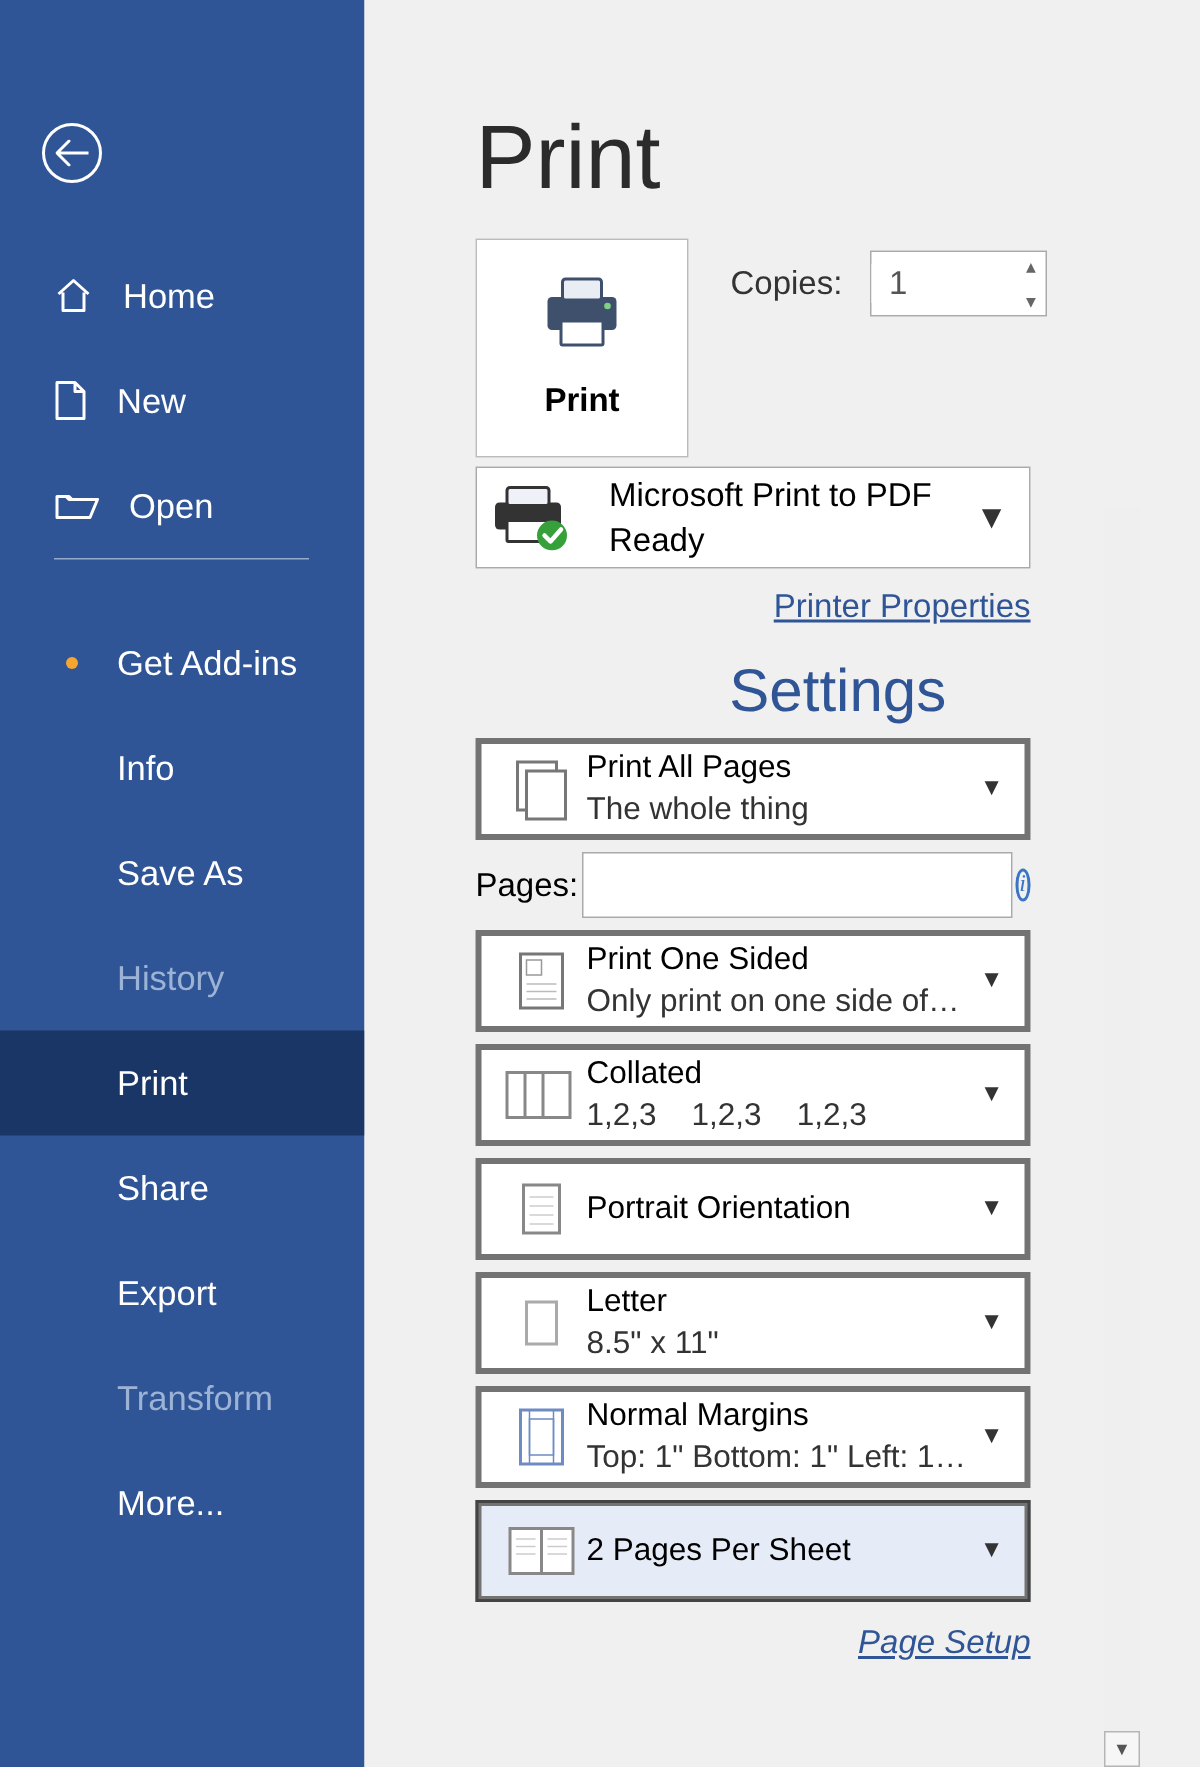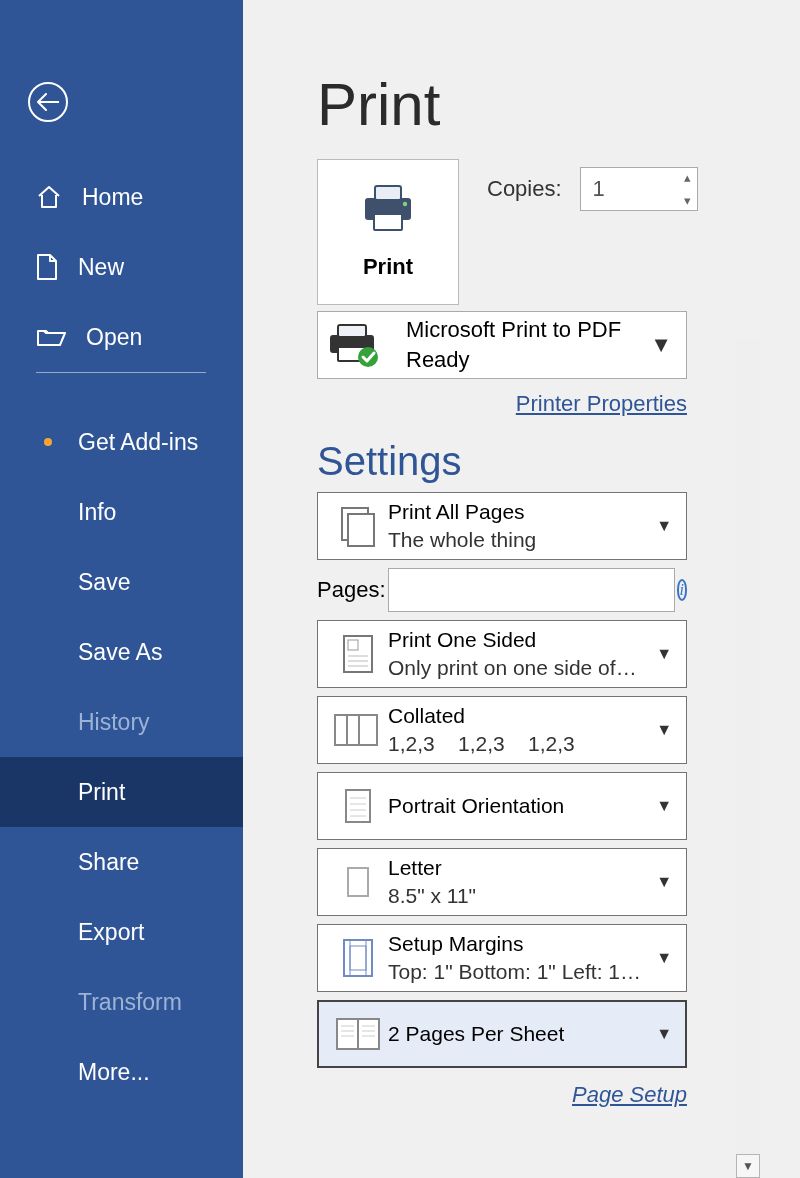--- a/index.html
+++ b/index.html
@@ -127,25 +127,26 @@
 
   .link {
     color:#2f5596; text-decoration:underline; font-size:22px;
     cursor:pointer;
   }
   .right-link { text-align:right; width:370px; margin-top:12px; }
 
   .section-title {
     font-size:40px; font-weight:300; color:#2f5596;
     margin:22px 0 6px 0;
+    text-align:center;
   }
 
   .setting-box {
     width:370px; height:68px;
-    border:1px solid #737373;
+    border:4px solid #737373;
     background:#fff;
     margin-top:8px;
     display:flex; align-items:center;
     padding:0 12px 0 10px;
     position:relative;
     cursor:pointer;
   }
   .setting-box .icon-slot {
     width:60px; display:flex; align-items:center; justify-content:center;
   }
@@ -228,23 +229,20 @@
   </div>
 
   <div class="divider"></div>
 
   <div class="menu-block">
     <div class="nav-item getaddins-dot">
       <span>Get Add-ins</span>
     </div>
     <div class="nav-item">
       <span>Info</span>
-    </div>
-    <div class="nav-item">
-      <span>Save</span>
     </div>
     <div class="nav-item">
       <span>Save As</span>
     </div>
     <div class="nav-item disabled">
       <span>History</span>
     </div>
     <div class="nav-item selected">
       <span>Print</span>
     </div>
@@ -397,21 +395,21 @@
   <div class="setting-box">
     <div class="icon-slot">
       <svg width="34" height="42" viewBox="0 0 34 42">
         <rect x="3" y="3" width="28" height="36" fill="#fff" stroke="#6e8bc2" stroke-width="2"></rect>
         <rect x="9" y="9" width="16" height="24" fill="none" stroke="#6e8bc2" stroke-width="1"></rect>
         <line x1="9" y1="3" x2="9" y2="39" stroke="#6e8bc2"></line>
         <line x1="25" y1="3" x2="25" y2="39" stroke="#6e8bc2"></line>
       </svg>
     </div>
     <div class="texts">
-      <span>Setup Margins</span>
+      <span>Normal Margins</span>
       <span class="sub">Top: 1" Bottom: 1" Left: 1…</span>
     </div>
     <span class="dd-caret">▼</span>
   </div>
 
   <div class="setting-box single highlight">
     <div class="icon-slot">
       <svg width="46" height="36" viewBox="0 0 46 36">
         <rect x="2" y="3" width="42" height="30" fill="#fff" stroke="#888" stroke-width="2"></rect>
         <line x1="23" y1="3" x2="23" y2="33" stroke="#888" stroke-width="2"></line>

